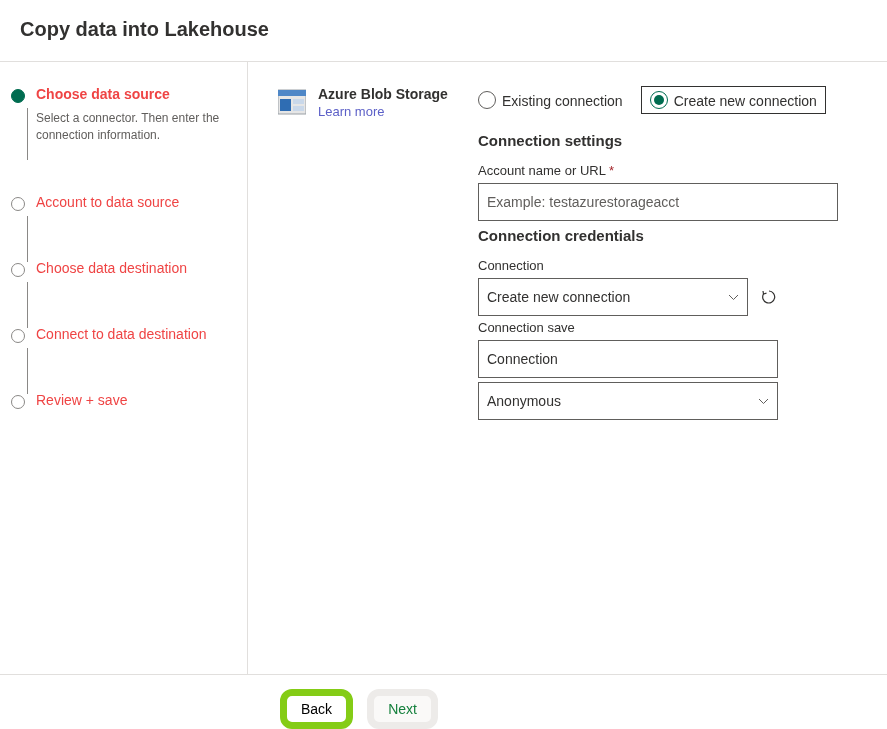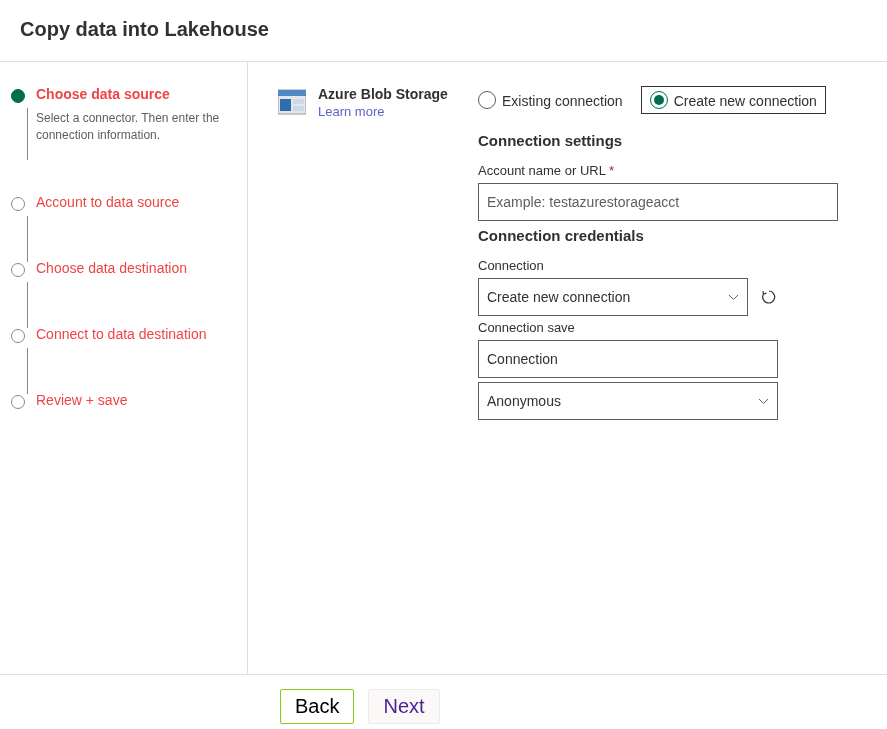--- a/index.html
+++ b/index.html
@@ -197,29 +197,29 @@
     
     .dialog-footer {
       border-top: 1px solid #e1dfdd;
       padding: 14px 0 0 280px;
       display: flex;
       gap: 14px;
     }
     .btn {
       min-width: 50px;
       padding: 5px 14px;
-      font-size: 20px;
+      font-size: 14px;
       font-family: inherit;
-      border: 1px solid #84cc16;
+      border: 7px solid #84cc16;
       background: #fff;
       cursor: pointer;
-      border-radius: 2px;
+      border-radius: 12px;
     }
     .btn.disabled {
-      color: #4c1d95;
+      color: #15803d;
       border-color: #edebe9;
       background: #faf9f8;
       cursor: default;
     }
   </style>
 </head>
 <body>
 
 <div class="dialog-header">
   <div class="dialog-title">Copy data into Lakehouse</div>

